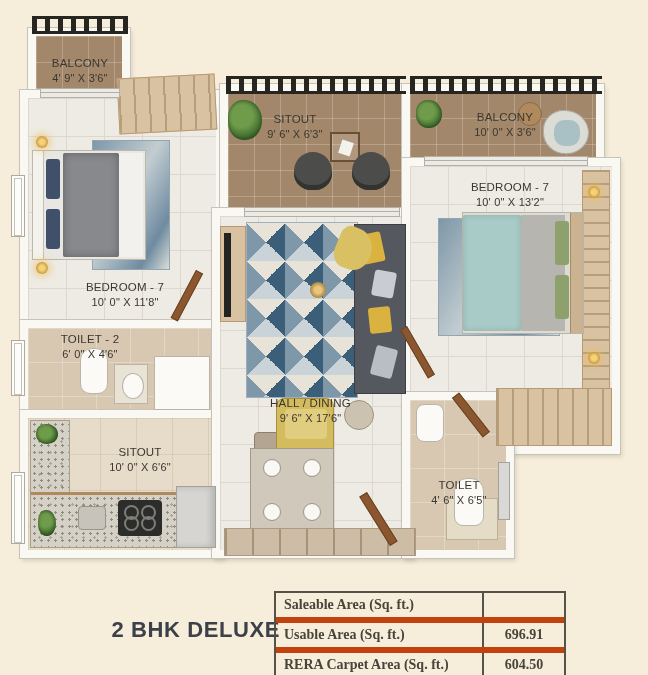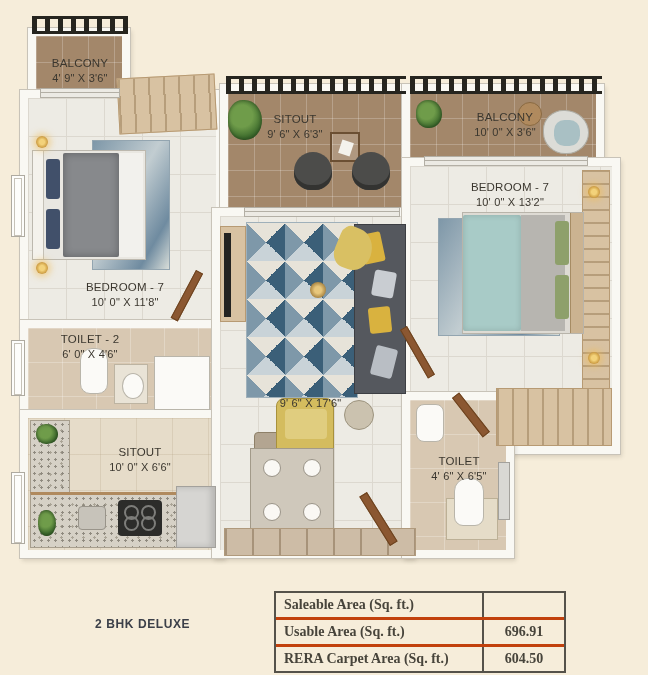--- a/index.html
+++ b/index.html
@@ -58,25 +58,25 @@
 
   .rug-geo{background:conic-gradient(from 45deg,#3b5f78 0 90deg,#c9d3d8 0 180deg,#7e98a9 0 270deg,#e7e3d9 0 360deg);
         background-size:38px 38px;border:1px solid #9fb0ba;}
   .rug-soft{background:linear-gradient(120deg,#7e97a8 0%,#c2cdd1 45%,#6f8ba0 80%,#d9ded9 100%);border:1px solid #93a5b0;}
 
   .deck{background-color:#cdbca6;
         background-image:repeating-linear-gradient(90deg,rgba(110,85,55,.4) 0 2px,transparent 2px 27px);
         border:1px solid #b09a7d;}
 
   
-  .plan-title{position:absolute;left:95px;top:617px;width:185px;text-align:left;
-        font-weight:bold;font-size:12px;letter-spacing:.6px;color:#3c4049;}
+  .plan-title{position:absolute;left:95px;top:617px;width:185px;text-align:right;
+        font-weight:bold;font-size:22px;letter-spacing:.6px;color:#3c4049;}
   .area-table{position:absolute;left:274px;top:591px;width:288px;border:2px solid #55524a;
         background:rgba(255,255,255,.0);font-family:Liberation Serif, serif;}
-  .trow{display:flex;border-top:3px solid #c2410c;}
+  .trow{display:flex;border-top:6px solid #c2410c;}
   .trow:first-child{border-top:none;}
   .tcell{box-sizing:border-box;padding:4px 8px;font-weight:bold;font-size:14px;color:#47443b;line-height:16px;}
   .tlabel{width:208px;border-right:2px solid #55524a;text-align:left;}
   .tvalue{width:80px;text-align:center;}
 </style>
 </head>
 <body>
 
 <div class="canvas">
 
@@ -218,23 +218,24 @@
   </div>
   <div class="room-label" style="left:30px;top:332px;width:120px;">
     <div class="rname">TOILET - 2</div>
     <div class="rdims">6' 0" X 4'6"</div>
   </div>
   <div class="room-label" style="left:75px;top:445px;width:130px;">
     <div class="rname">SITOUT</div>
     <div class="rdims">10' 0" X 6'6"</div>
   </div>
   <div class="room-label" style="left:248px;top:396px;width:125px;">
+    <div class="rname">HALL / DINING</div>
     <div class="rdims">9' 6" X 17'6"</div>
   </div>
-  <div class="room-label" style="left:415px;top:454px;width:88px;">
+  <div class="room-label" style="left:415px;top:478px;width:88px;">
     <div class="rname">TOILET</div>
     <div class="rdims">4' 6" X 6'5"</div>
   </div>
 
   <div class="plan-title">2 BHK DELUXE</div>
 
   <div class="area-table">
     <div class="trow">
       <div class="tcell tlabel">Saleable Area (Sq. ft.)</div>
     </div>

